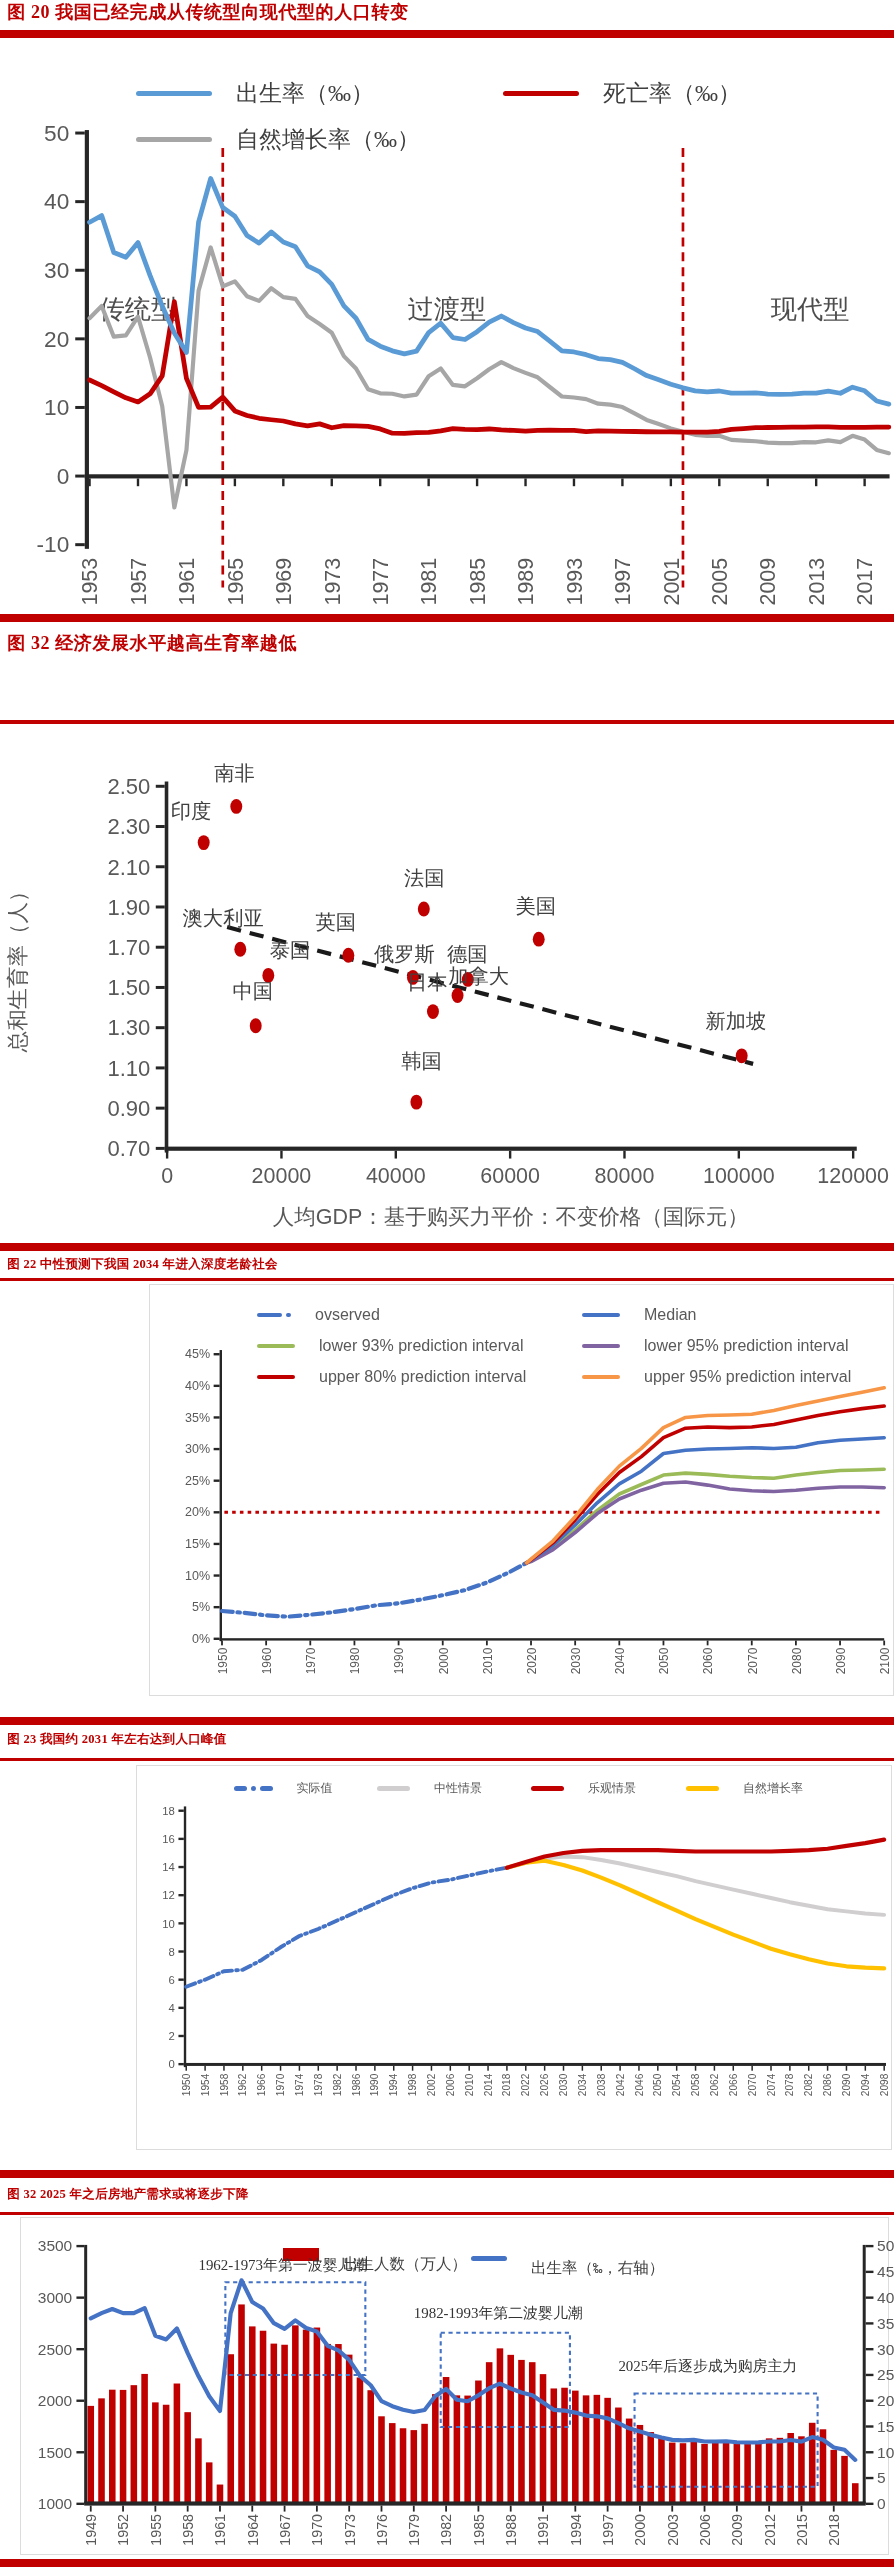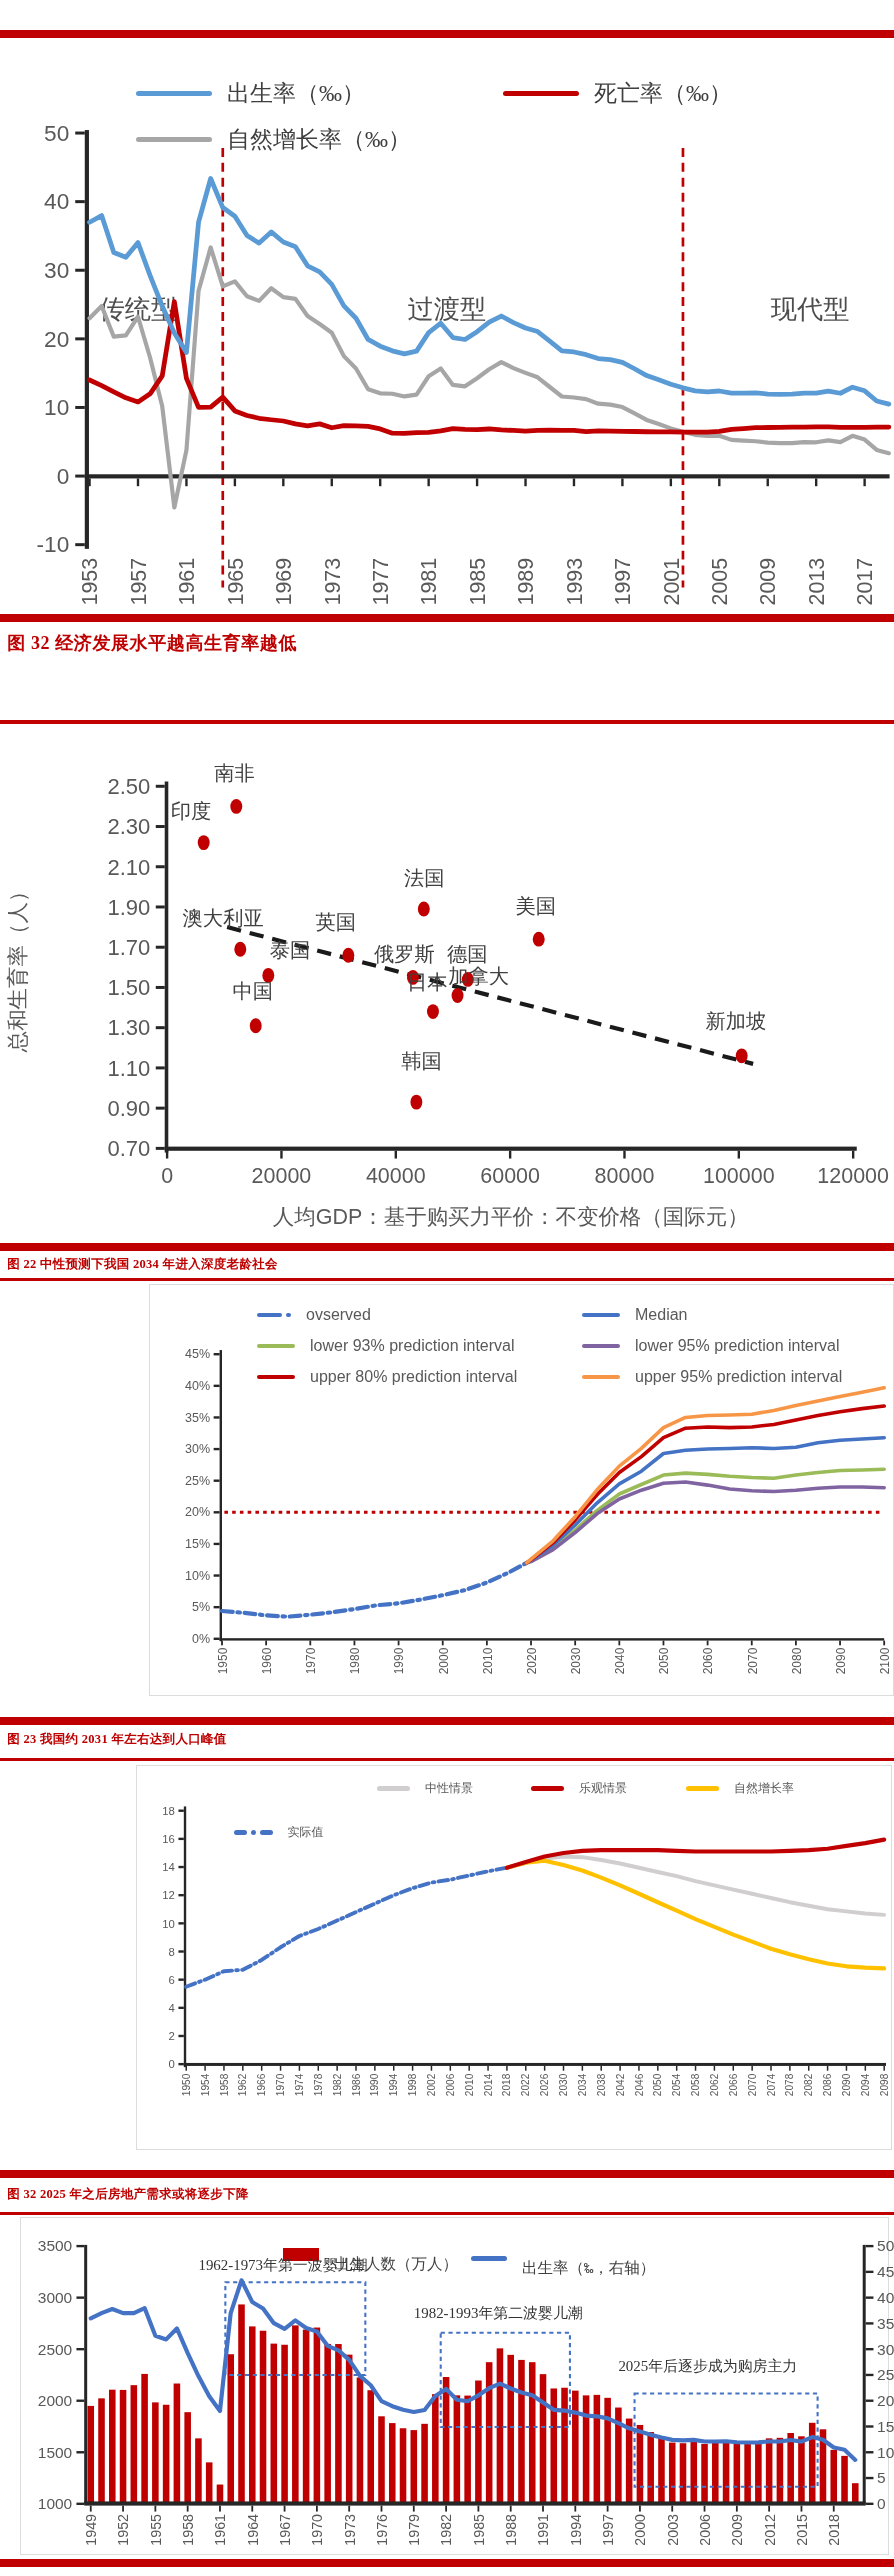--- a/index.html
+++ b/index.html
@@ -3,33 +3,34 @@
 <meta charset="utf-8">
 <style>
   html,body{margin:0;padding:0;background:#fff;}
   .page{position:relative;width:895px;height:2576px;background:#ffffff;font-family:"Liberation Sans",sans-serif;overflow:hidden;}
   .rule{position:absolute;left:0;width:895px;background:#C00000;}
   .fig-title{position:absolute;left:7.2px;font-family:"Liberation Serif",serif;font-weight:700;color:#BE0000;white-space:nowrap;}
   .t-big{font-size:18px;letter-spacing:0.6px;}
   .t-small{font-size:12.5px;letter-spacing:0.3px;}
   .card{position:absolute;background:#ffffff;border:1.2px solid #DCDCDC;box-sizing:border-box;}
   #chart-layer{position:absolute;left:0;top:0;}
-  .leg-item{position:absolute;display:flex;align-items:center;gap:15px;white-space:nowrap;}
+  .leg-item{position:absolute;display:flex;align-items:center;gap:24px;white-space:nowrap;}
   .sw{border-radius:3px;flex:none;}
   .swd{display:flex;align-items:center;gap:3.6px;flex:none;}
   .lab-serif-big{font-family:"Liberation Serif",serif;font-size:23px;color:#3f3f3f;}
   .lab-sans{font-family:"Liberation Sans",sans-serif;font-size:16px;color:#595959;}
   .lab-serif{font-family:"Liberation Serif",serif;font-size:12px;color:#595959;}
   .lab-serif-md{font-family:Liberation Mono, monospace;font-size:15.5px;color:#404040;margin-top:20px;}
 </style>
 </head>
 <body>
 
 <div class="page">
 
+  <div class="fig-title t-big">图 20 我国已经完成从传统型向现代型的人口转变</div>
   <div class="rule" style="top:30px;height:7.8px;"></div>
 
   <div class="leg-item" style="left:136px;top:78px;">
     <span class="sw" style="width:76px;height:5.4px;background:#5B9BD5;"></span>
     <span class="lab-serif-big">出生率（‰）</span>
   </div>
   <div class="leg-item" style="left:503px;top:78px;justify-content:flex-end;">
     <span class="sw" style="width:76px;height:5.4px;background:#C00000;"></span>
     <span class="lab-serif-big">死亡率（‰）</span>
   </div>
@@ -73,21 +74,21 @@
   <div class="leg-item" style="left:582px;top:1368px;">
     <span class="sw" style="width:38px;height:4.8px;background:#F79646;"></span>
     <span class="lab-sans">upper 95% prediction interval</span>
   </div>
 
   <div class="rule" style="top:1717px;height:7.8px;"></div>
   <div class="fig-title t-small" style="top:1731px;">图 23 我国约 2031 年左右达到人口峰值</div>
   <div class="rule" style="top:1758px;height:3px;"></div>
   <div class="card" style="left:136px;top:1765px;width:756px;height:385px;"></div>
 
-  <div class="leg-item" style="left:234px;top:1824px;">
+  <div class="leg-item" style="left:234px;top:1780px;">
     <span class="swd">
       <span class="sw" style="width:13px;height:4.8px;background:#4472C4;"></span>
       <span class="sw" style="width:5.4px;height:4.8px;background:#4472C4;"></span>
       <span class="sw" style="width:13px;height:4.8px;background:#4472C4;"></span>
     </span>
     <span class="lab-serif">实际值</span>
   </div>
   <div class="leg-item" style="left:377px;top:1780px;">
     <span class="sw" style="width:33px;height:4.8px;background:#D0CECE;"></span>
     <span class="lab-serif">中性情景</span>

